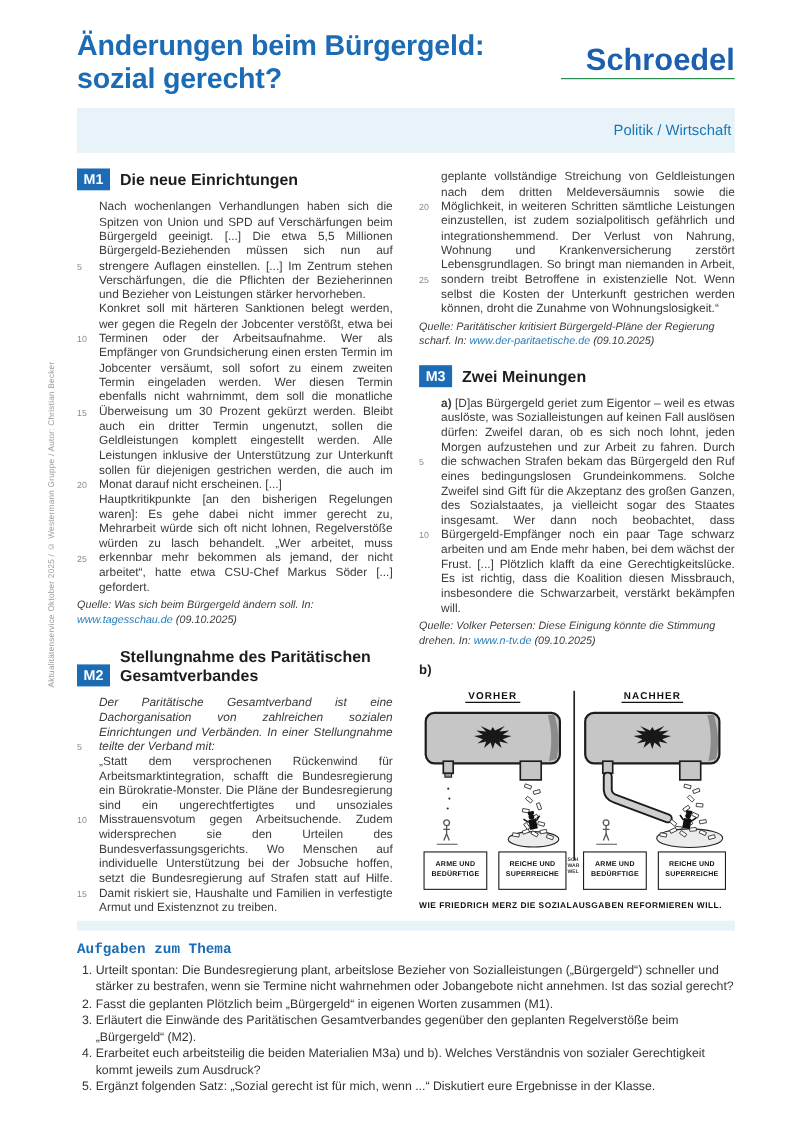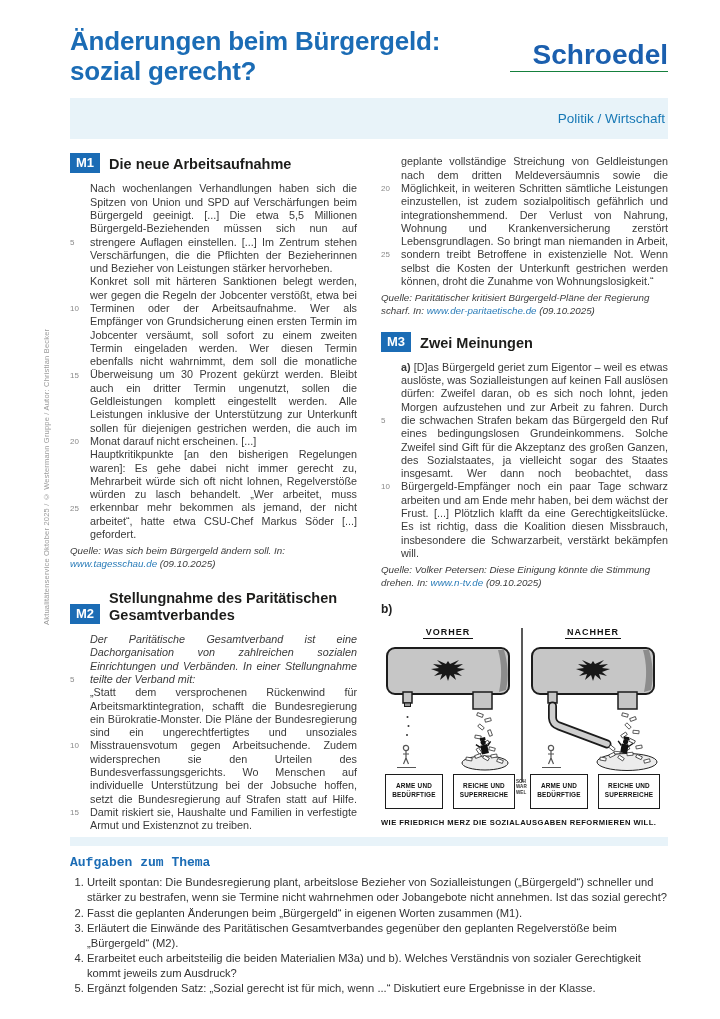--- a/index.html
+++ b/index.html
@@ -76,21 +76,21 @@
     <div class="subject-band">
       <span>Politik / Wirtschaft</span>
     </div>
 
     <div class="columns">
 
       <div class="col">
         <section>
           <div class="sec-head">
             <span class="badge">M1</span>
-            <span class="sec-title">Die neue Arbeitsaufnahme</span>
+            <span class="sec-title">Die neue Einrichtungen</span>
           </div>
           <div class="numblock body-text">
             <p>Nach wochenlangen Verhandlungen haben sich die Spitzen von Union und SPD auf Verschärfungen beim Bürgergeld geeinigt. [...] Die etwa 5,5 Millionen Bürgergeld-Beziehenden müssen sich nun auf strengere Auflagen einstellen. [...] Im Zentrum stehen Verschärfungen, die die Pflichten der Bezieherinnen und Bezieher von Leistungen stärker hervorheben.</p>
             <p>Konkret soll mit härteren Sanktionen belegt werden, wer gegen die Regeln der Jobcenter verstößt, etwa bei Terminen oder der Arbeitsaufnahme. Wer als Empfänger von Grundsicherung einen ersten Termin im Jobcenter versäumt, soll sofort zu einem zweiten Termin eingeladen werden. Wer diesen Termin ebenfalls nicht wahrnimmt, dem soll die monatliche Überweisung um 30 Prozent gekürzt werden. Bleibt auch ein dritter Termin ungenutzt, sollen die Geldleistungen komplett eingestellt werden. Alle Leistungen inklusive der Unterstützung zur Unterkunft sollen für diejenigen gestrichen werden, die auch im Monat darauf nicht erscheinen. [...]</p>
             <p>Hauptkritikpunkte [an den bisherigen Regelungen waren]: Es gehe dabei nicht immer gerecht zu, Mehrarbeit würde sich oft nicht lohnen, Regelverstöße würden zu lasch behandelt. „Wer arbeitet, muss erkennbar mehr bekommen als jemand, der nicht arbeitet“, hatte etwa CSU-Chef Markus Söder [...] gefordert.</p>
           <span class="linenum" style="top: 53.2px;">5</span>
               <span class="linenum" style="top: 119.7px;">10</span>
               <span class="linenum" style="top: 186.2px;">15</span>
               <span class="linenum" style="top: 252.7px;">20</span>
               <span class="linenum" style="top: 319.2px;">25</span>
@@ -247,21 +247,21 @@
 
       </div>
     </div>
 
     <div class="divider-band"></div>
 
     <section class="tasks">
       <div class="tasks-heading">Aufgaben zum Thema</div>
       <ol>
         <li>Urteilt spontan: Die Bundesregierung plant, arbeitslose Bezieher von Sozialleistungen („Bürgergeld“) schneller und stärker zu bestrafen, wenn sie Termine nicht wahrnehmen oder Jobangebote nicht annehmen. Ist das sozial gerecht?</li>
-        <li>Fasst die geplanten Änderungen beim „Bürgergeld“ in eigenen Worten zusammen (M1).</li>
+        <li>Fasst die geplanten Plötzlich beim „Bürgergeld“ in eigenen Worten zusammen (M1).</li>
         <li>Erläutert die Einwände des Paritätischen Gesamtverbandes gegenüber den geplanten Regelverstöße beim „Bürgergeld“ (M2).</li>
         <li>Erarbeitet euch arbeitsteilig die beiden Materialien M3a) und b). Welches Verständnis von sozialer Gerechtigkeit kommt jeweils zum Ausdruck?</li>
         <li>Ergänzt folgenden Satz: „Sozial gerecht ist für mich, wenn ...“ Diskutiert eure Ergebnisse in der Klasse.</li>
       </ol>
     </section>
 
   </div>
 </div>
 
 </body></html>

